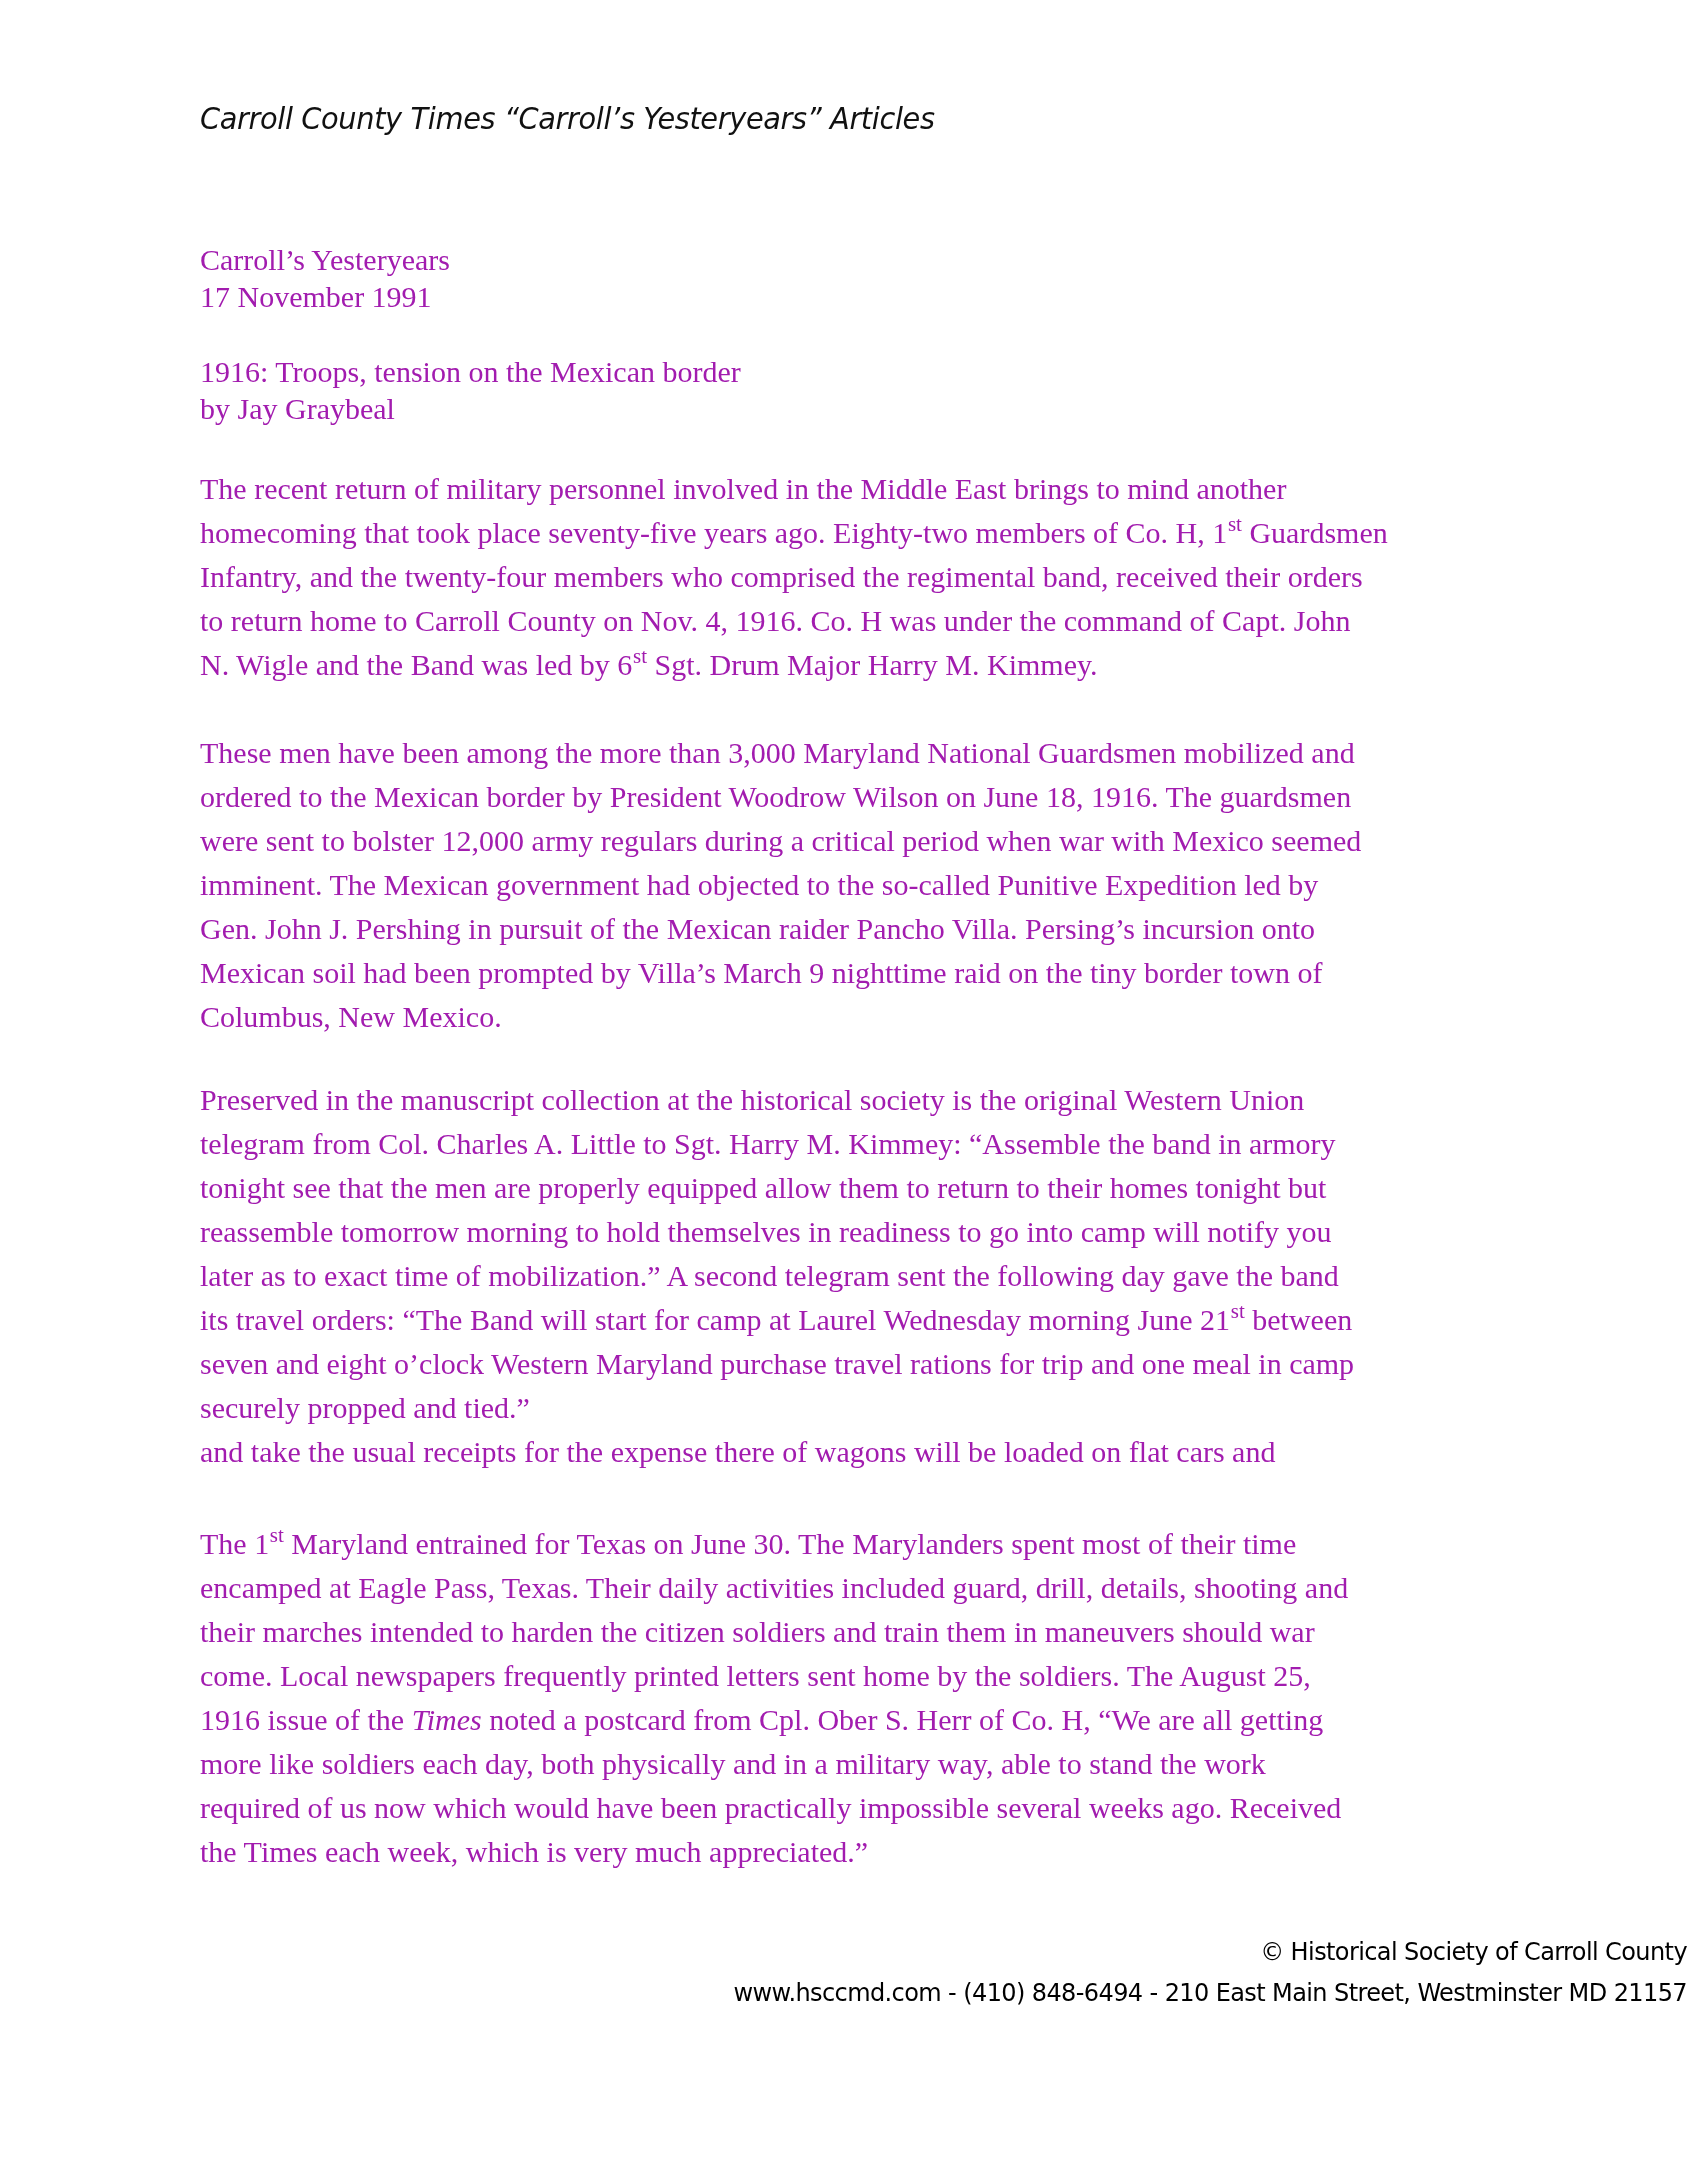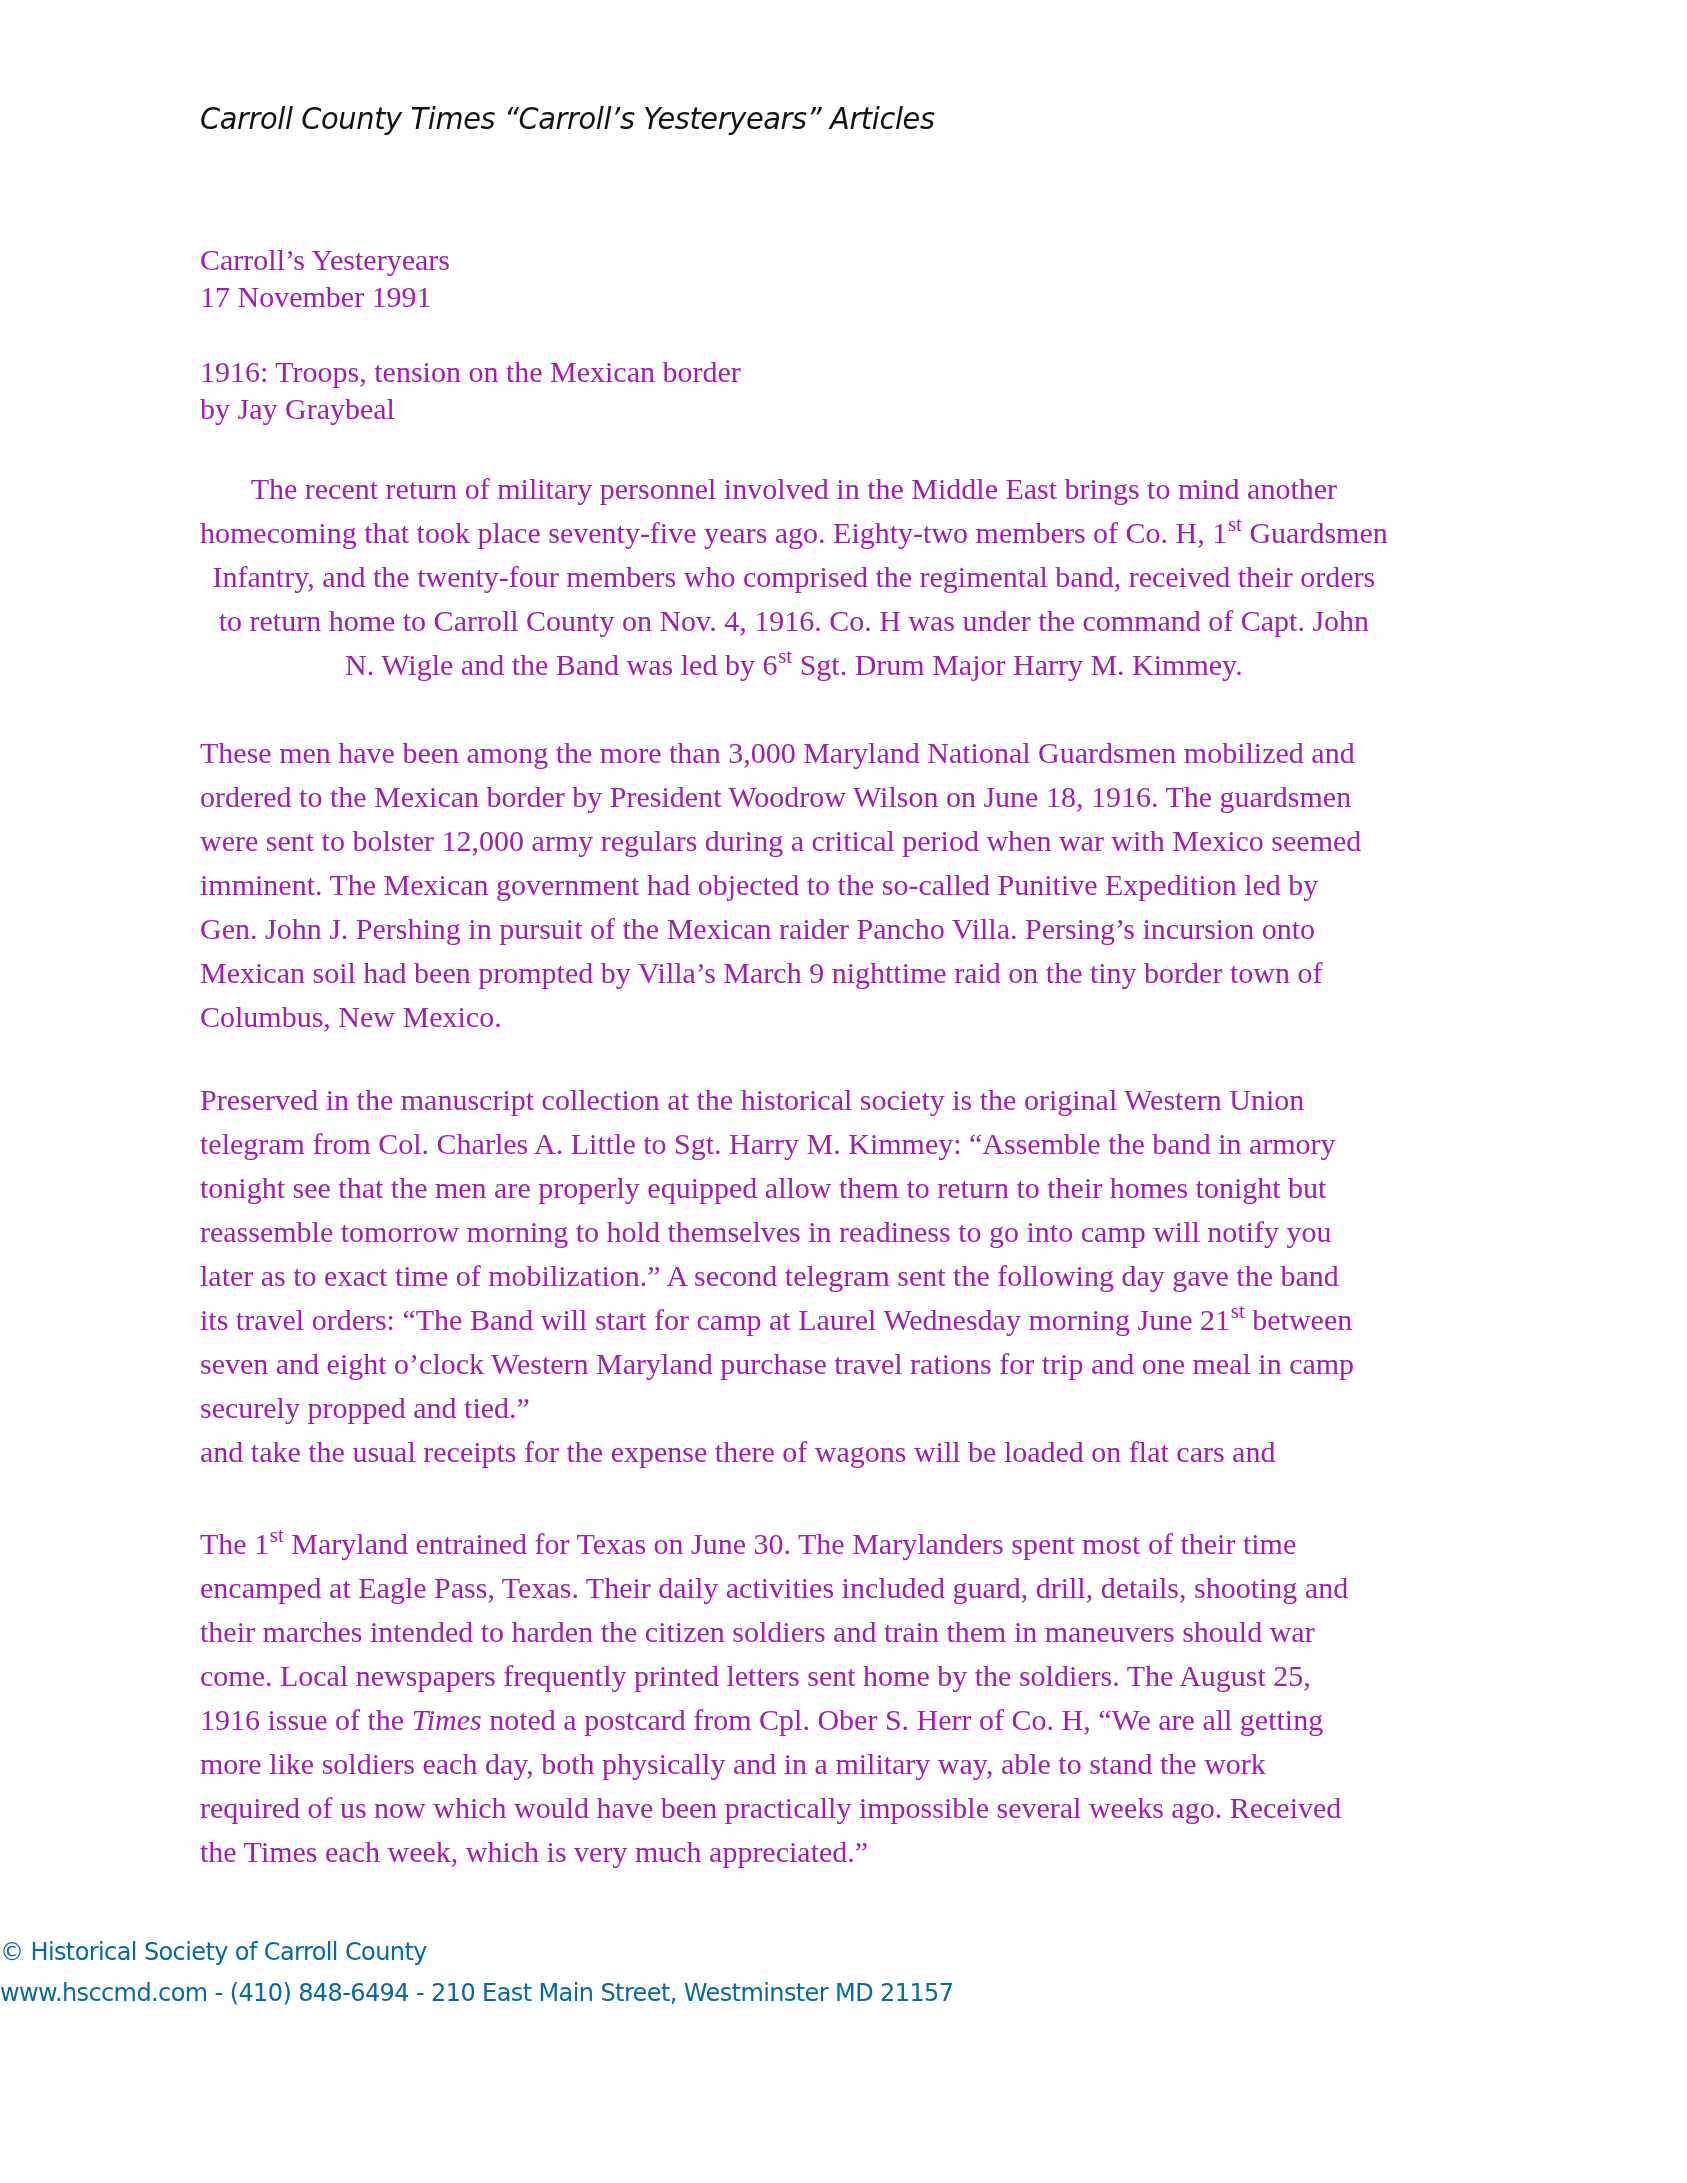--- a/index.html
+++ b/index.html
@@ -12,43 +12,43 @@
     transform: scaleX(0.93); transform-origin: left top;
     white-space: nowrap; color: #111;
   }
   .serif {
     font-family: "Liberation Serif", "DejaVu Serif", serif;
     font-size: 30px; color: #a21caf; white-space: nowrap;
   }
   .meta-line { position: absolute; left: 200px; }
   sup.ord { font-size: 21px; vertical-align: 0; position: relative; top: -12px; margin-left: 0.7px; }
   .footer {
-    position: absolute; left: 0; width: 1687px; text-align: left;
+    position: absolute; left: 0; width: 1687px; text-align: right;
     font-family: "DejaVu Sans", "Liberation Sans", sans-serif;
-    font-size: 24px; color: #0369a1; white-space: nowrap;
+    font-size: 24px; color: #000000; white-space: nowrap;
     letter-spacing: -0.6px;
   }
   .para { position: absolute; left: 200px; }
   .para .ln { display: block; height: 44px; line-height: 44px; }
   em { font-style: italic; }
 </style>
 </head>
 <body>
 
 <div class="page">
 
   <div class="header">Carroll County Times “Carroll’s Yesteryears” Articles</div>
 
   <div class="meta-line serif" style="top:243px;">Carroll’s Yesteryears</div>
   <div class="meta-line serif" style="top:280px;">17 November 1991</div>
 
   <div class="meta-line serif" style="top:355px;">1916: Troops, tension on the Mexican border</div>
   <div class="meta-line serif" style="top:392px;">by Jay Graybeal</div>
 
-  <div class="para serif" style="top:467px;text-align:center;">
+  <div class="para serif" style="top:467px;">
     <span class="ln"><span>The recent return of military personnel involved in the Middle East brings to mind another</span></span>
     <span class="ln"><span>homecoming that took place seventy-five years ago. Eighty-two members of Co. H, 1</span><sup class="ord">st</sup><span> Guardsmen</span></span>
     <span class="ln"><span>Infantry, and the twenty-four members who comprised the regimental band, received their orders</span></span>
     <span class="ln"><span>to return home to Carroll County on Nov. 4, 1916. Co. H was under the command of Capt. John</span></span>
     <span class="ln"><span>N. Wigle and the Band was led by 6</span><sup class="ord">st</sup><span> Sgt. Drum Major Harry M. Kimmey.</span></span>
   </div>
 
   <div class="para serif" style="top:731px;">
     <span class="ln"><span>These men have been among the more than 3,000 Maryland National Guardsmen mobilized and</span></span>
     <span class="ln"><span>ordered to the Mexican border by President Woodrow Wilson on June 18, 1916. The guardsmen</span></span>

